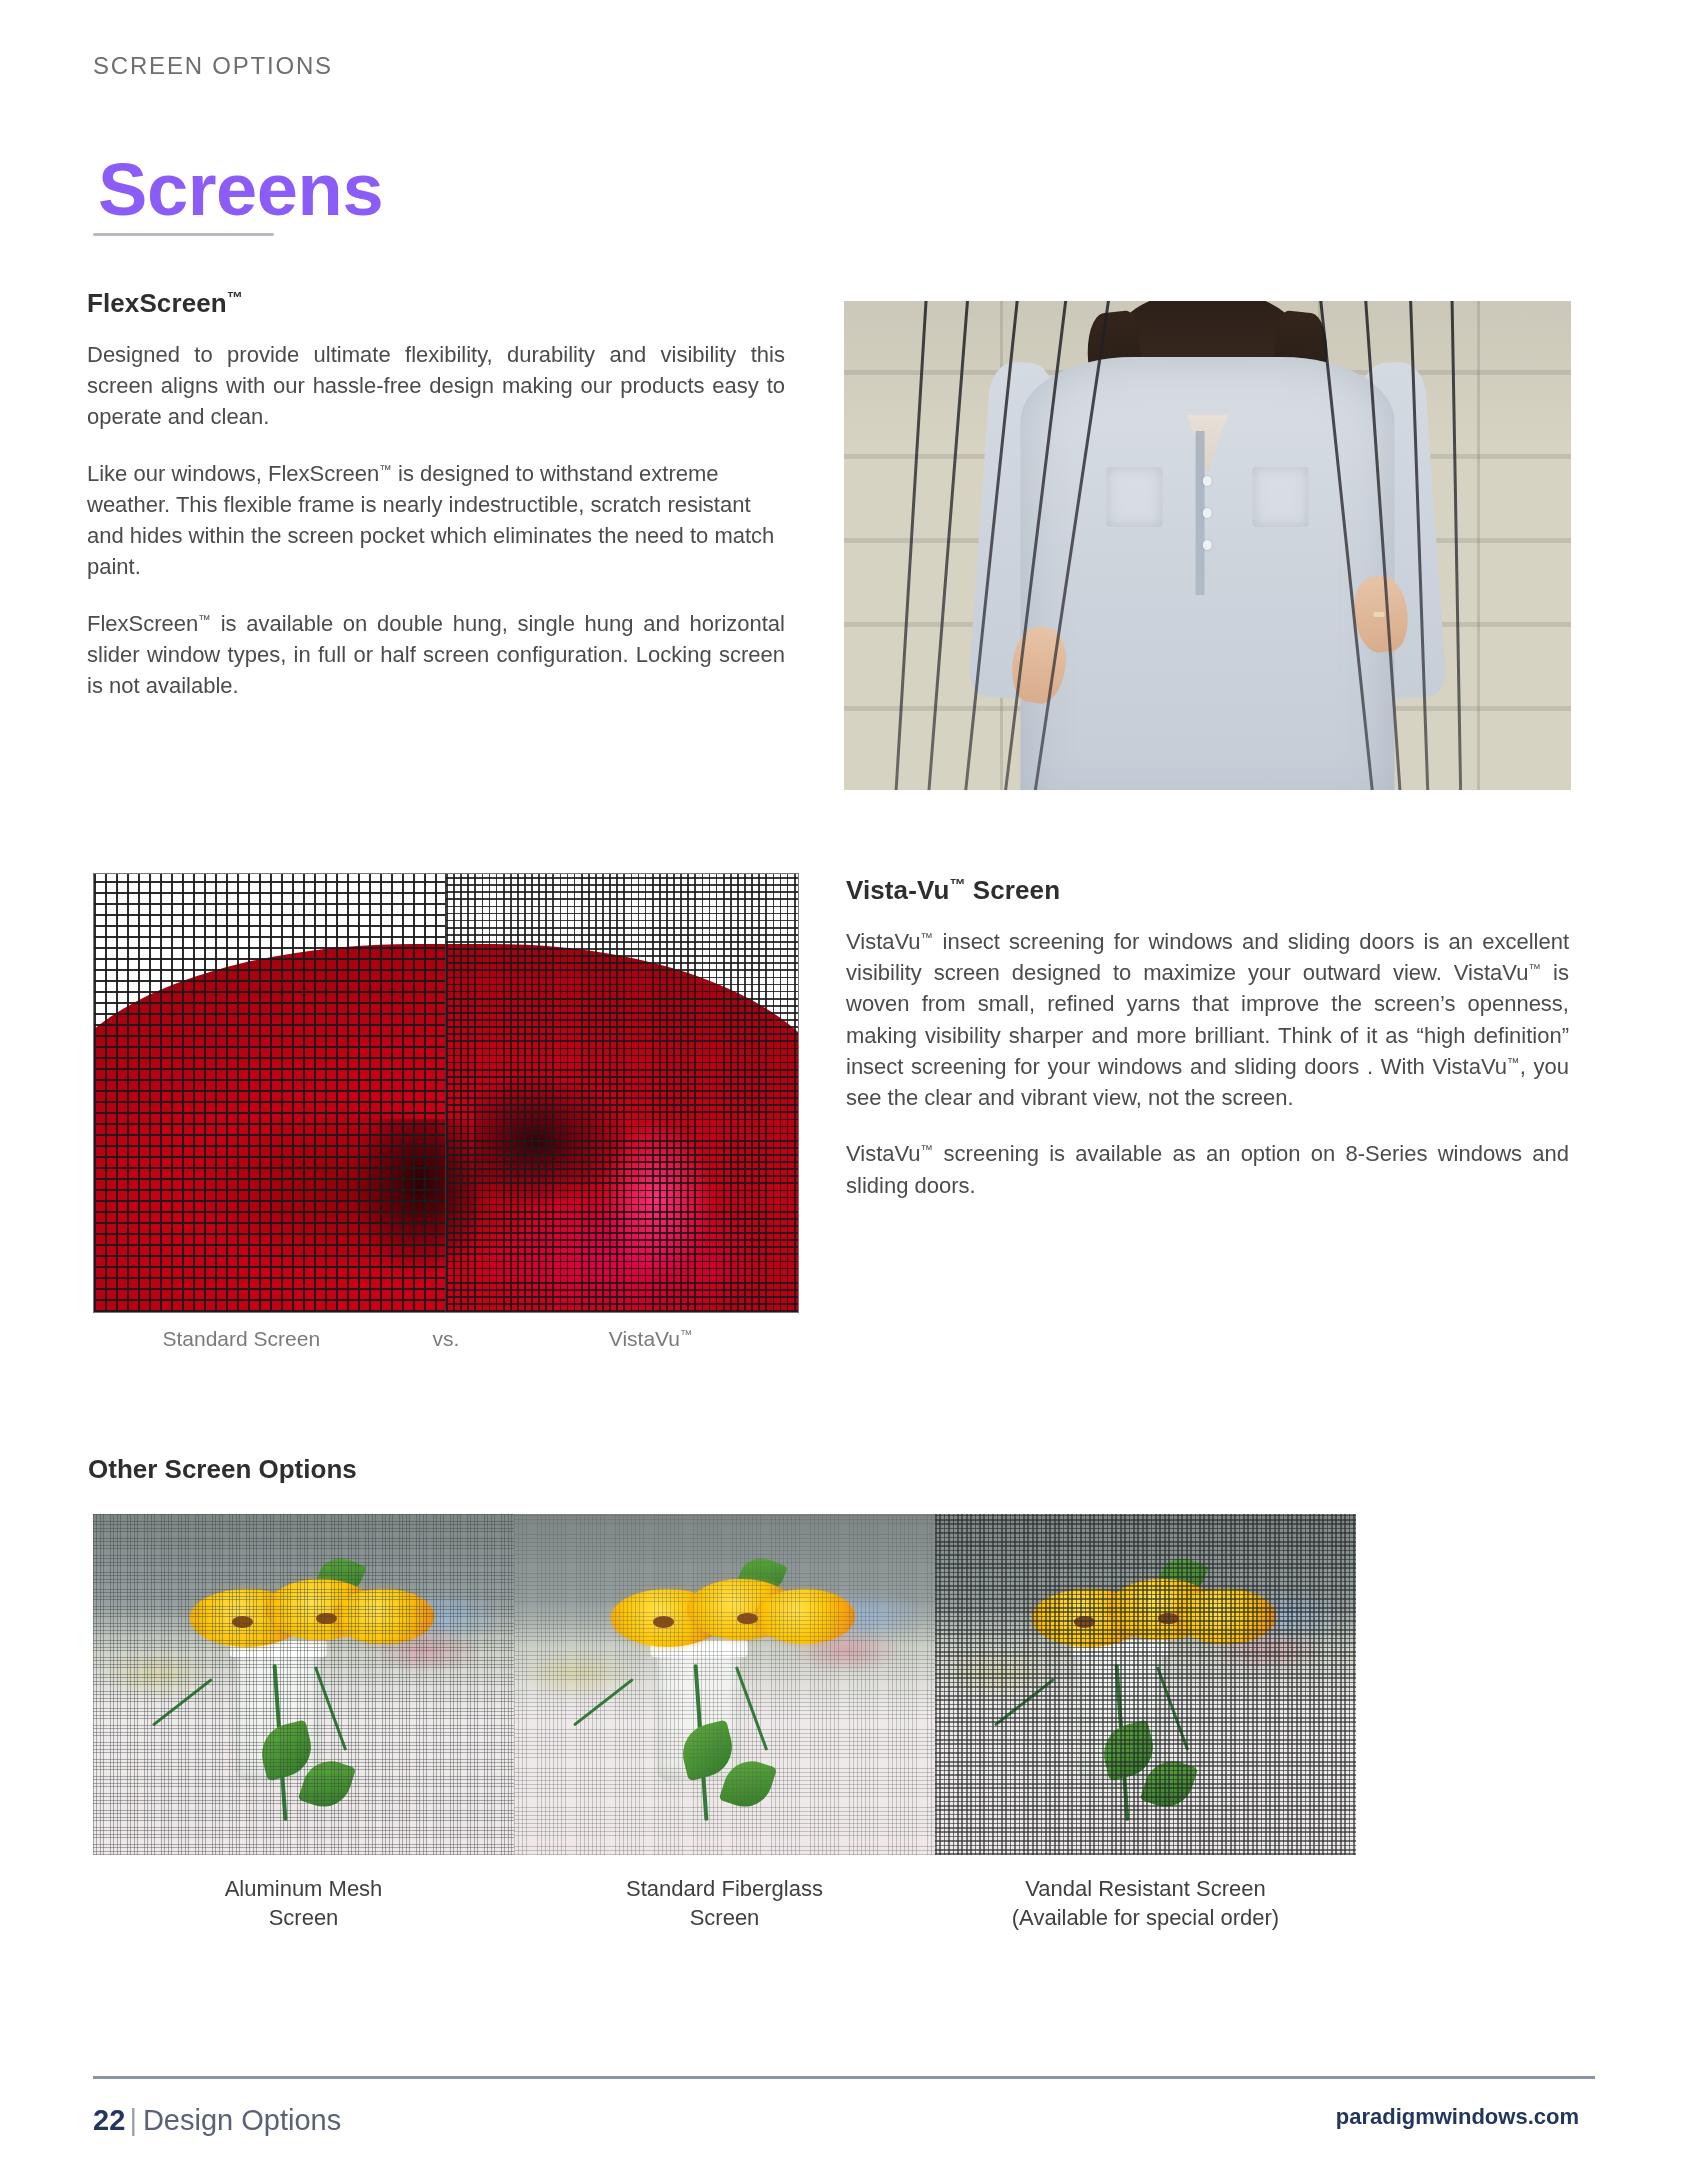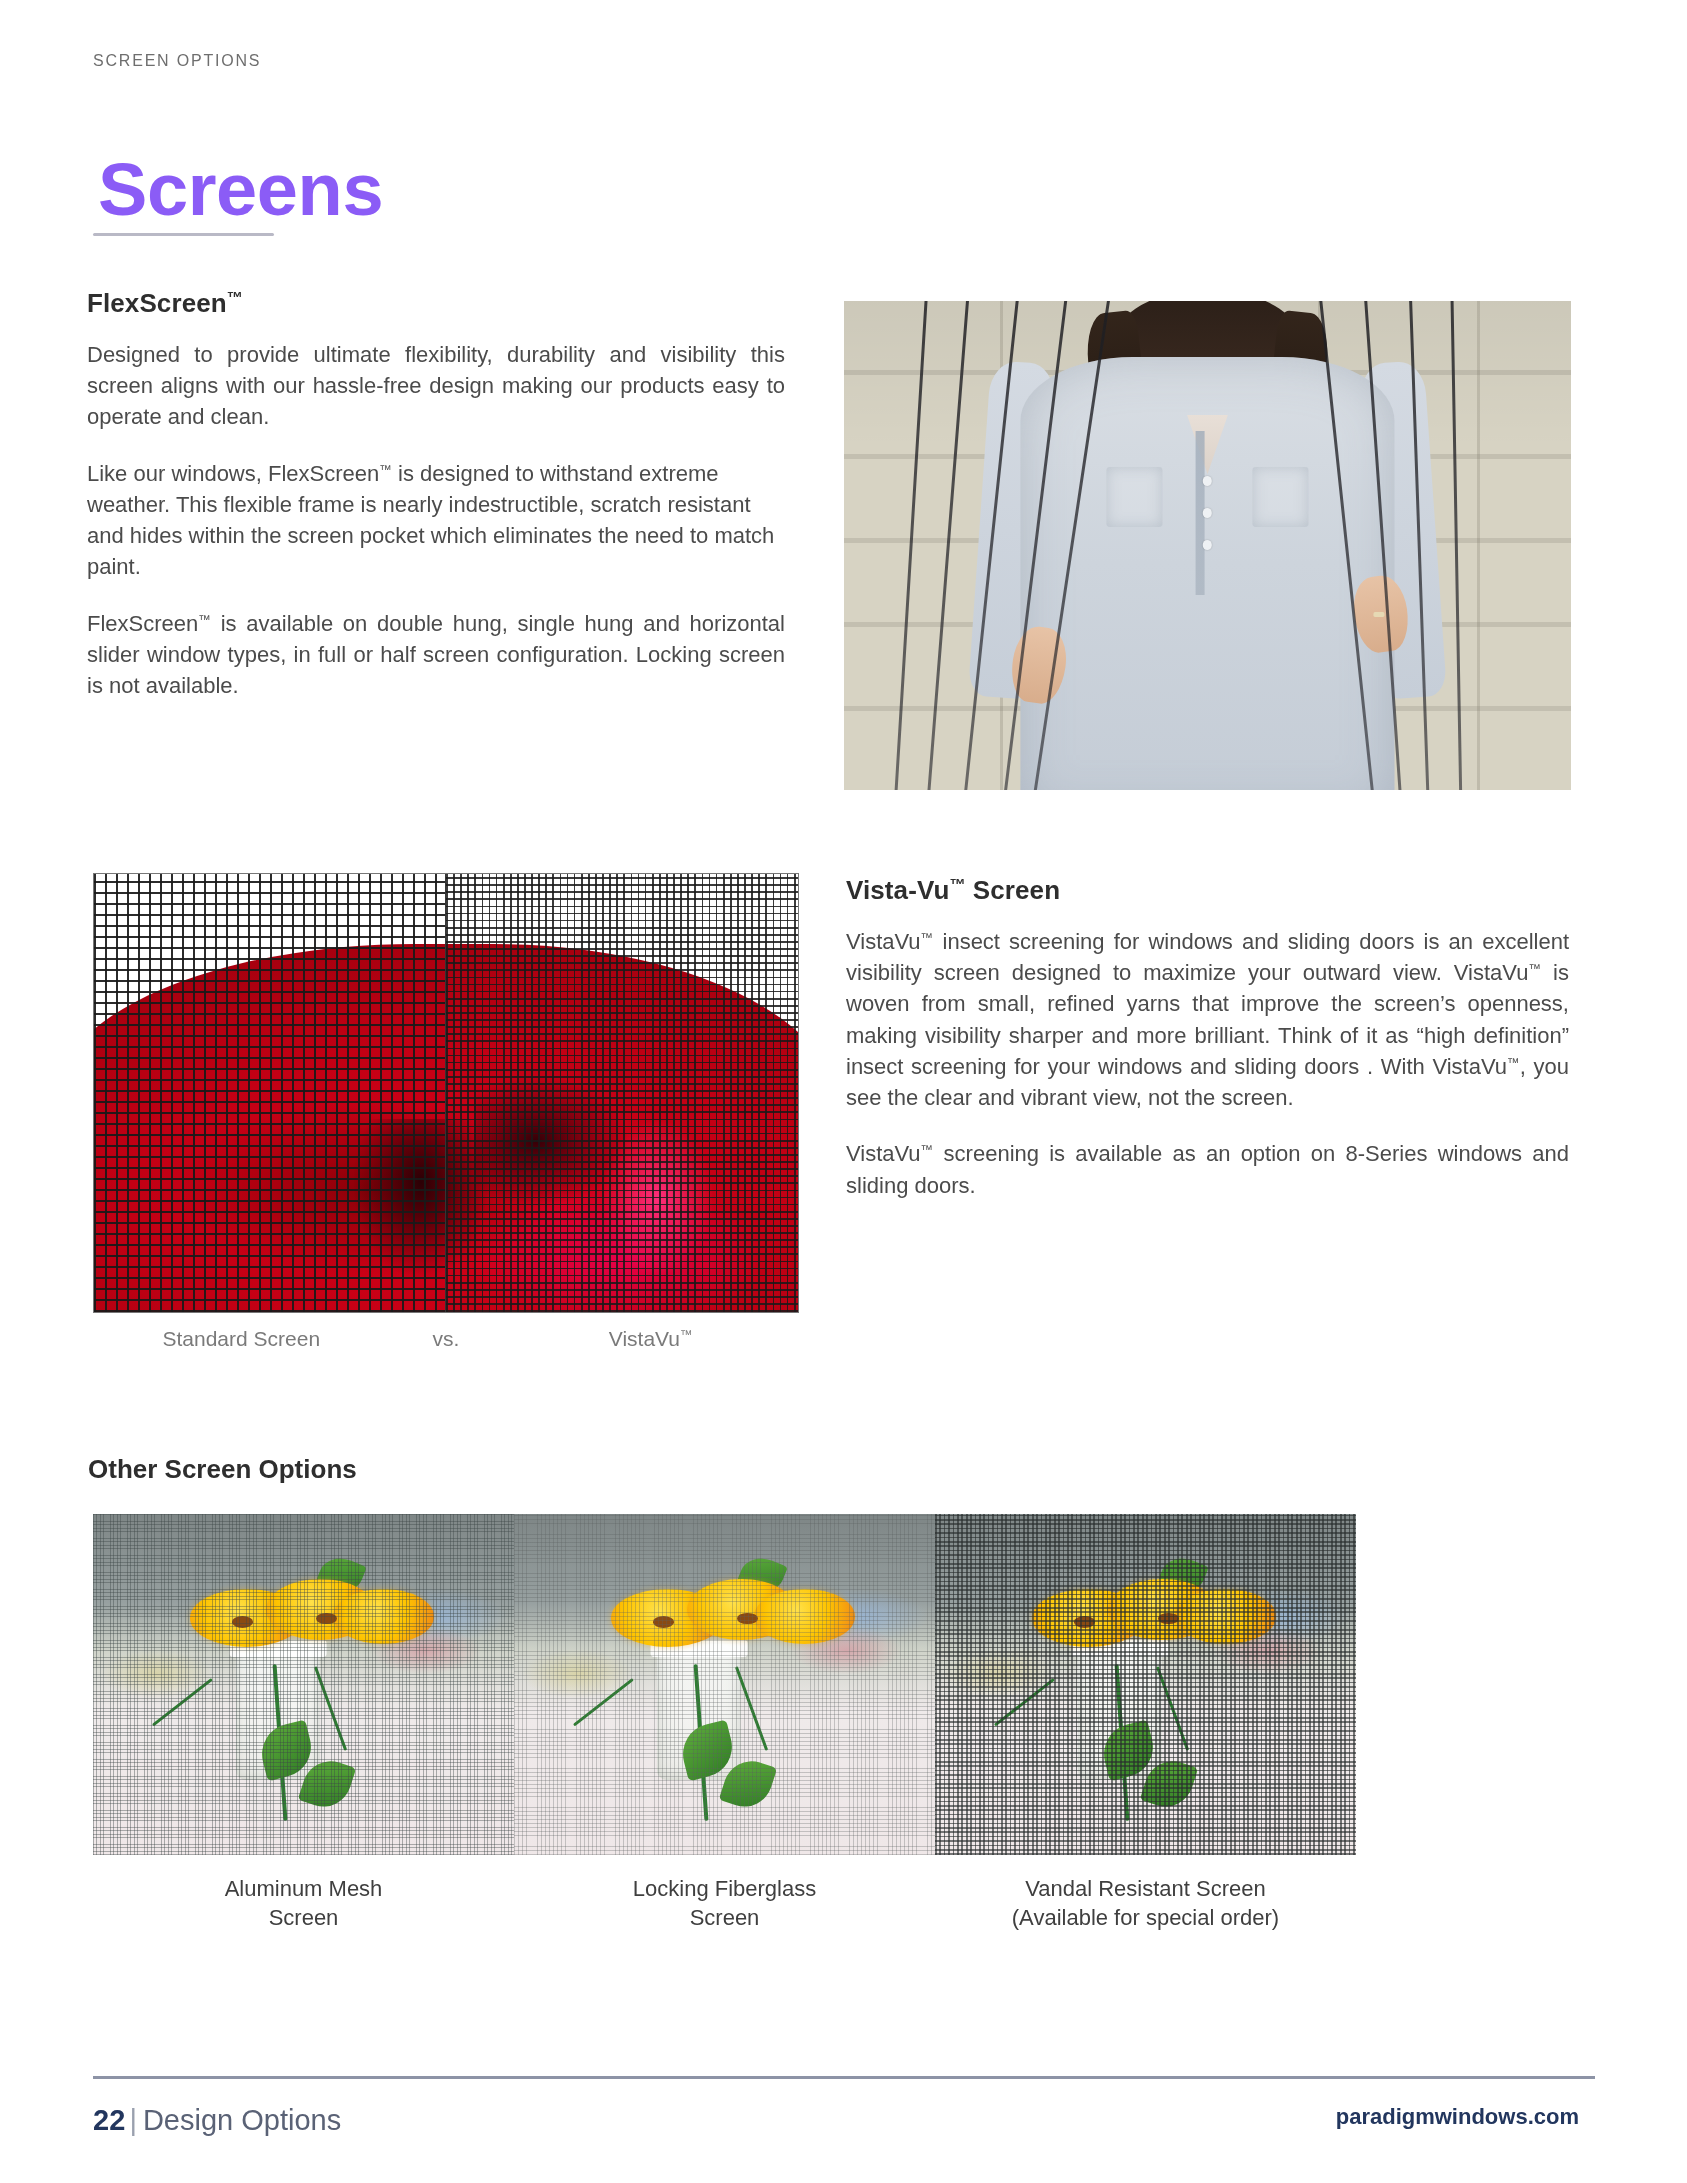--- a/index.html
+++ b/index.html
@@ -19,21 +19,21 @@
     position: absolute;
     inset: 0;
     padding: 0;
   }
 
   
   .eyebrow {
     position: absolute;
     left: 93px;
     top: 52px;
-    font-size: 16px;
+    font-size: 24px;
     letter-spacing: 1.8px;
     color: #6e6e6e;
     font-weight: 400;
     text-transform: uppercase;
   }
   .page-title {
     position: absolute;
     left: 98px;
     top: 103px;
     font-size: 74px;
@@ -437,21 +437,21 @@
           <div class="leaf l3"></div>
           <div class="bloom b1"></div>
           <div class="bloom b2"></div>
           <div class="bloom b3"></div>
           <div class="bcenter c1"></div>
           <div class="bcenter c2"></div>
         </div>
         <div class="mesh-overlay mesh-fiber"></div>
       </div>
       <div class="tile-caption">
-        <div>Locking Fiberglass</div>
+        <div>Standard Fiberglass</div>
         <div>Screen</div>
       </div>
     </div>
 
     <div class="tile">
       <div class="tile-img">
         <div class="scene">
           <div class="blur-blue"></div>
           <div class="blur-pink"></div>
           <div class="blur-yellow"></div>

